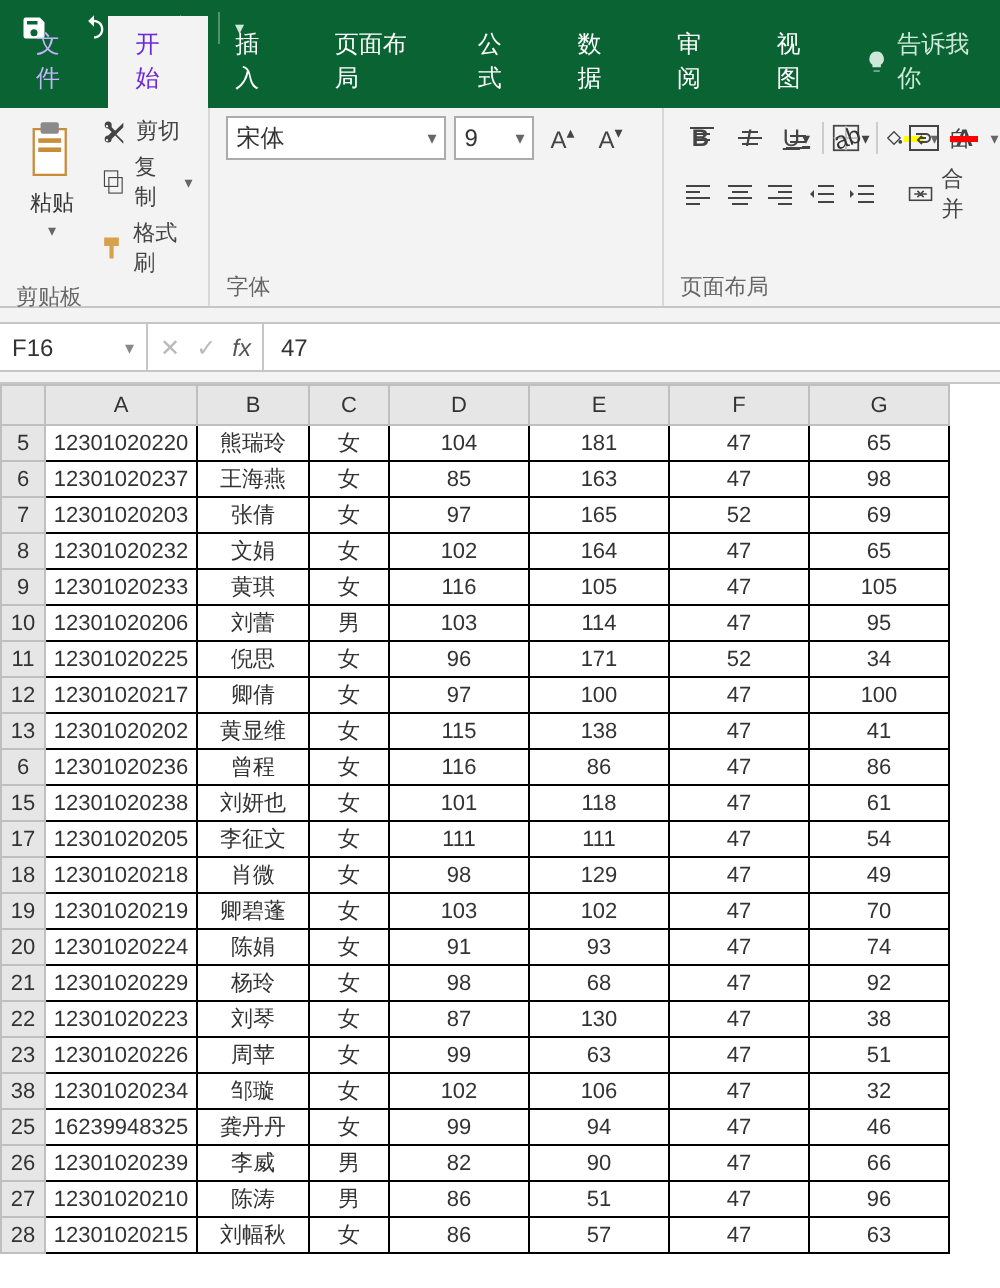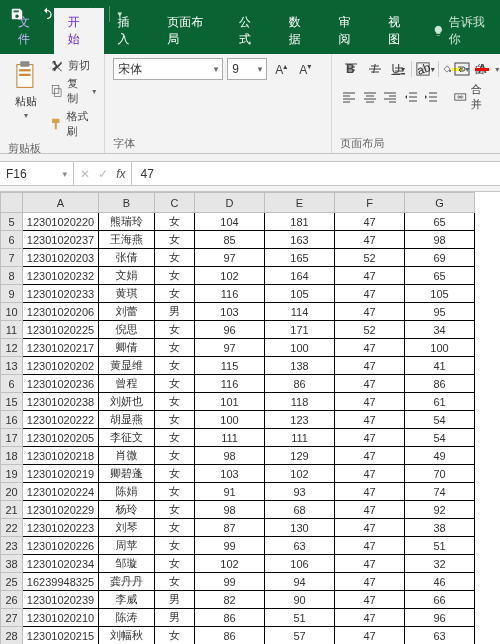--- a/index.html
+++ b/index.html
@@ -447,30 +447,20 @@
           <th class="rowhead">15</th>
           <td class="col-A">12301020238</td>
           <td class="col-B">刘妍也</td>
           <td class="col-C">女</td>
           <td class="col-D">101</td>
           <td class="col-E">118</td>
           <td class="col-F">47</td>
           <td class="col-G">61</td>
         </tr>
         <tr>
-          <th class="rowhead">16</th>
-          <td class="col-A">12301020222</td>
-          <td class="col-B">胡显燕</td>
-          <td class="col-C">女</td>
-          <td class="col-D">100</td>
-          <td class="col-E">123</td>
-          <td class="col-F">47</td>
-          <td class="col-G">54</td>
-        </tr>
-        <tr>
           <th class="rowhead">17</th>
           <td class="col-A">12301020205</td>
           <td class="col-B">李征文</td>
           <td class="col-C">女</td>
           <td class="col-D">111</td>
           <td class="col-E">111</td>
           <td class="col-F">47</td>
           <td class="col-G">54</td>
         </tr>
         <tr>

